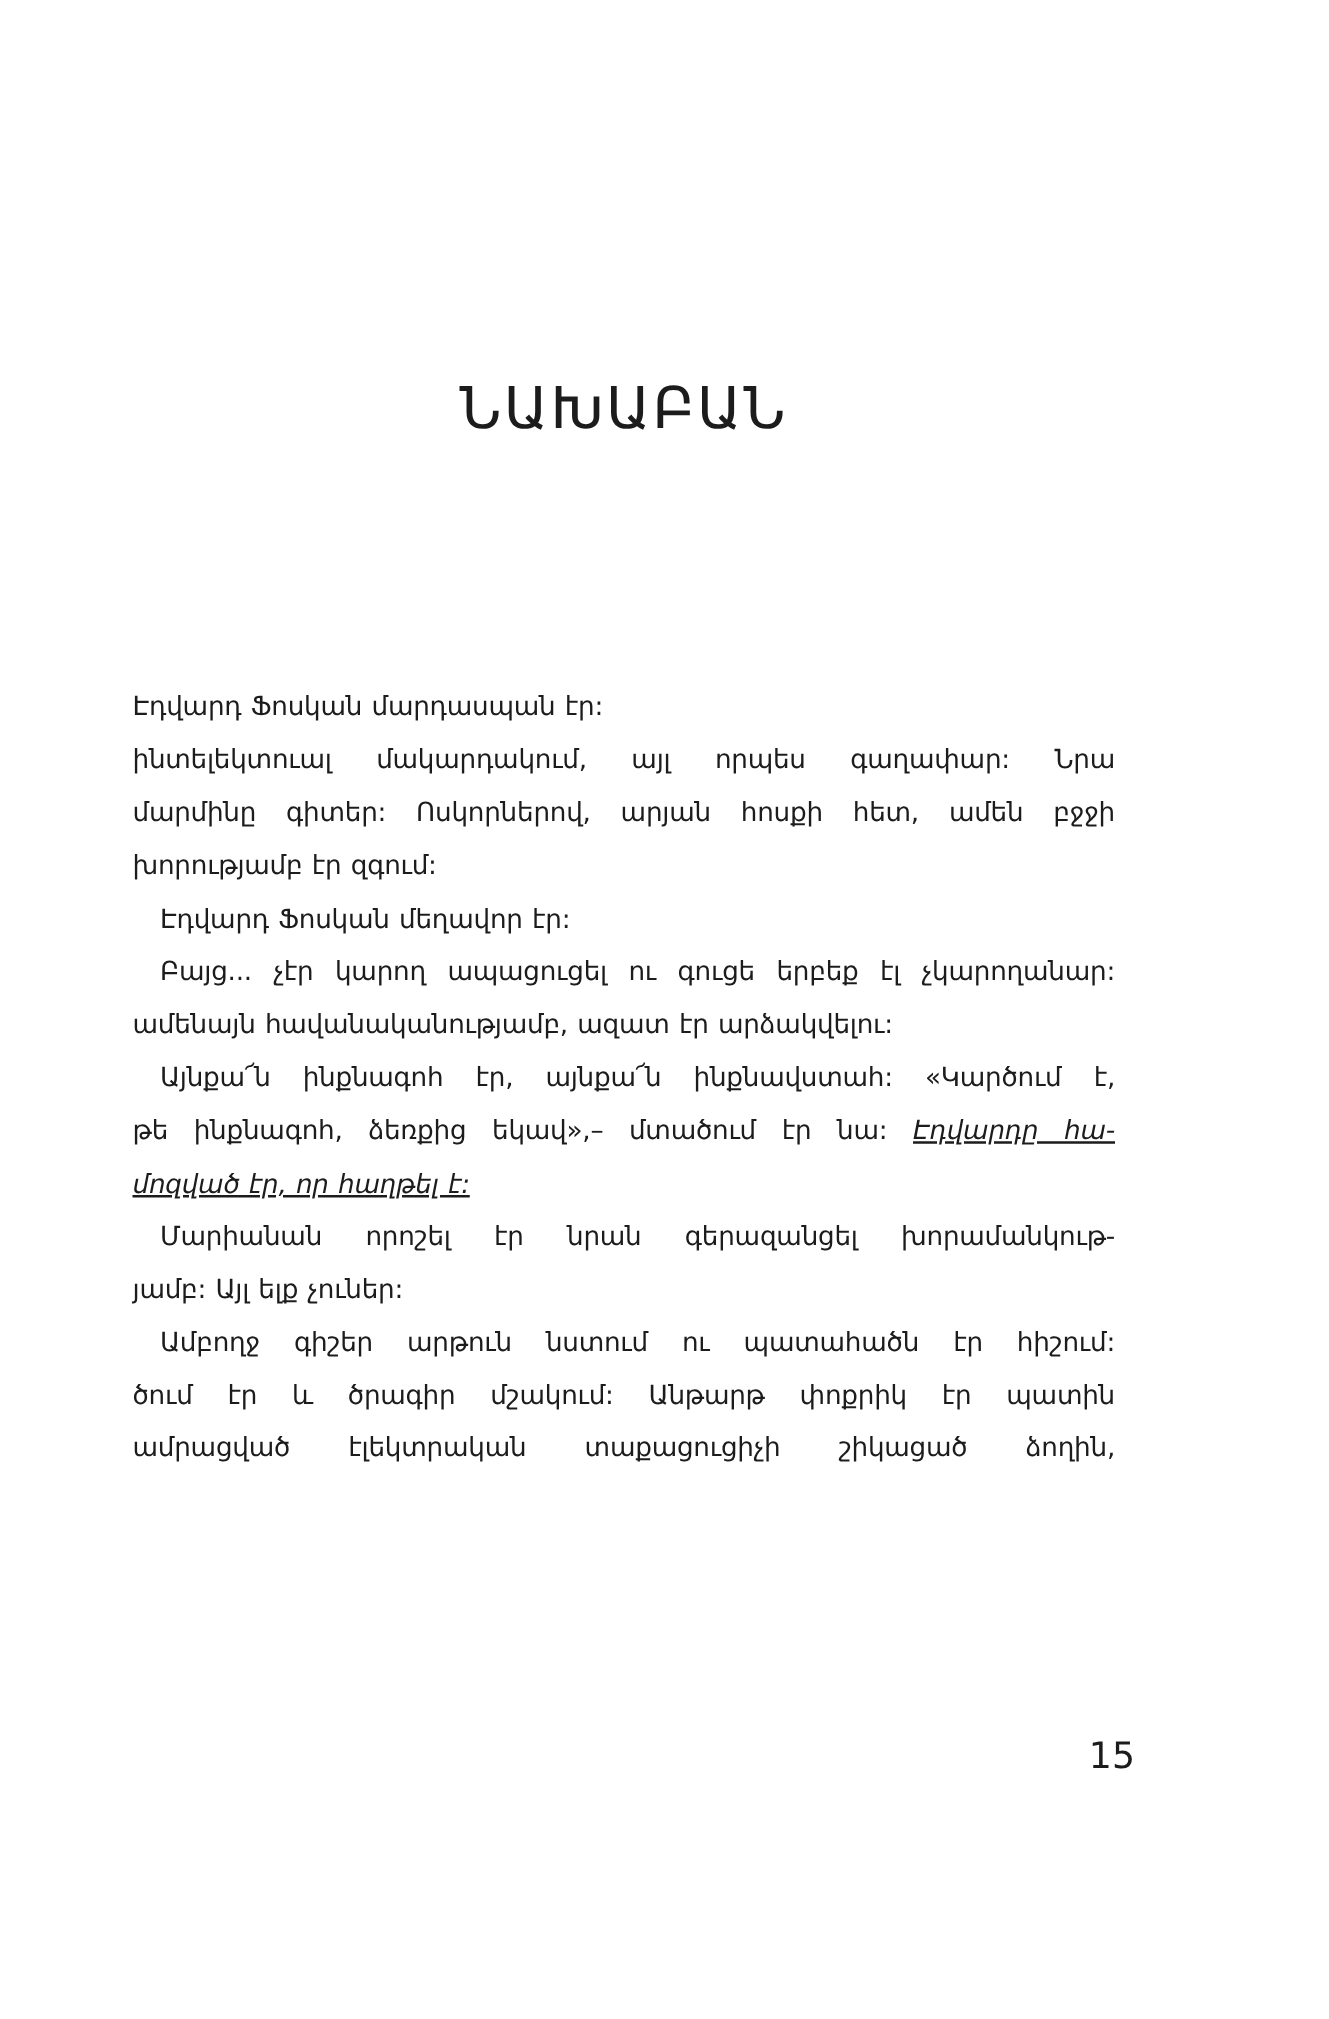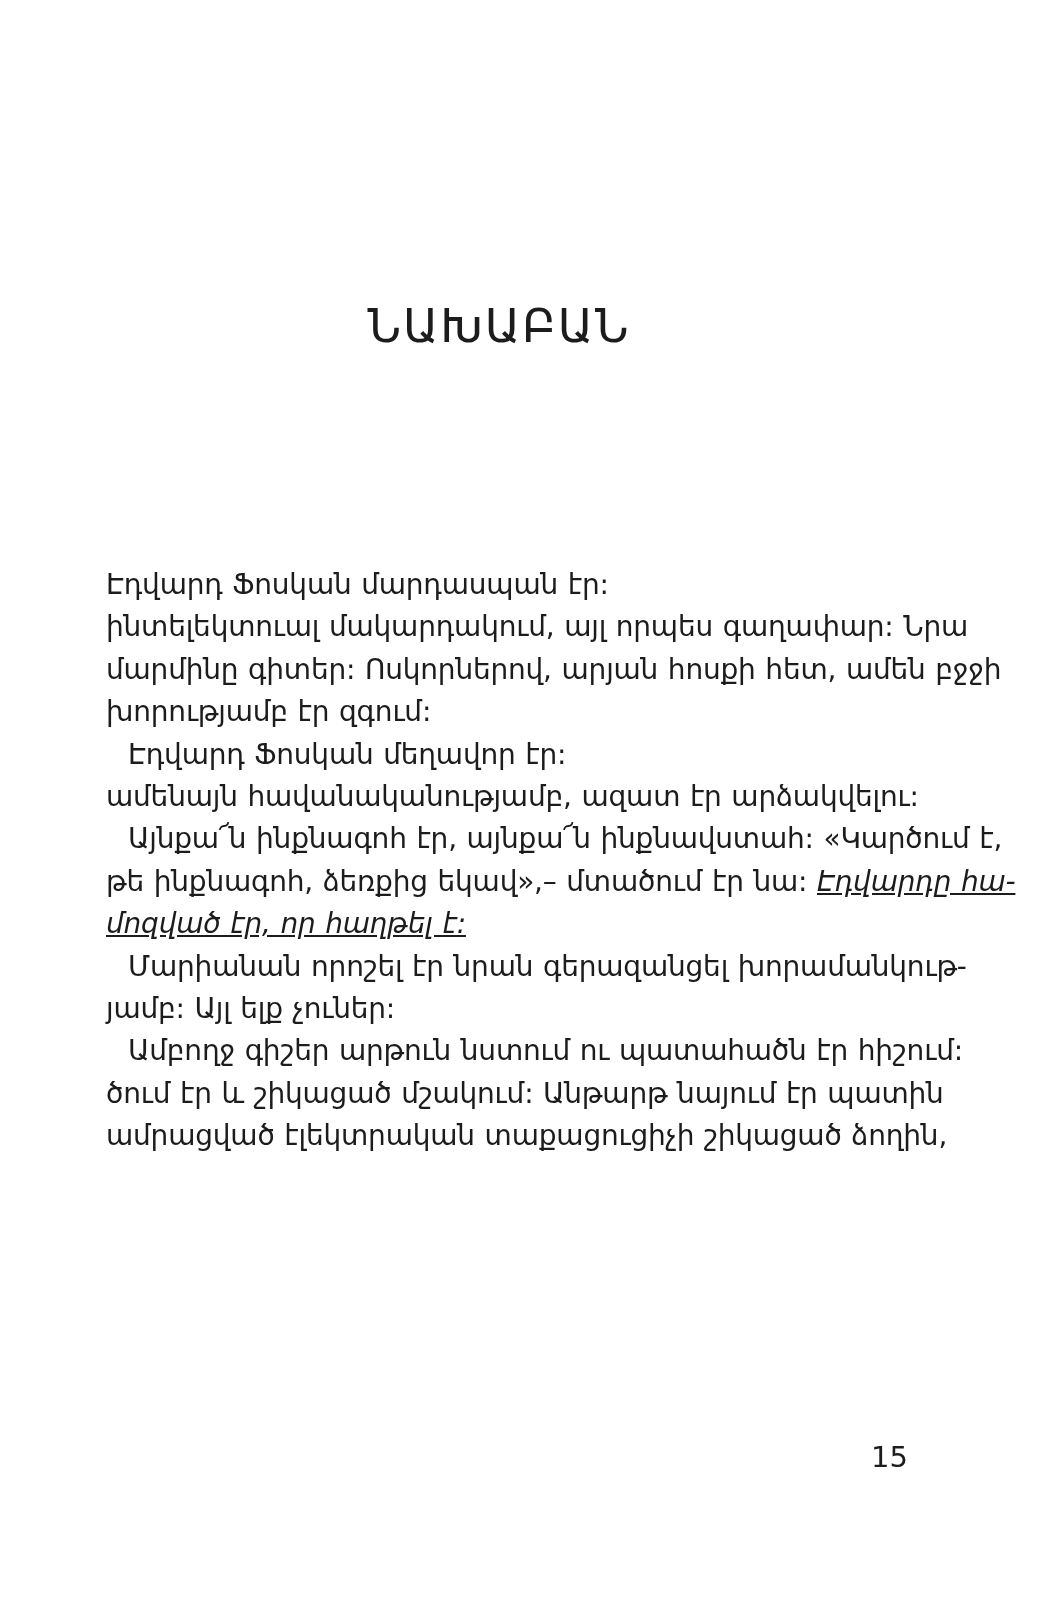--- a/index.html
+++ b/index.html
@@ -30,65 +30,65 @@
     font-weight: 400;
     letter-spacing: 2px;
     text-align: center;
     line-height: 52px;
   }
   .text-block {
     position: absolute;
     left: 106px;
     top: 544px;
     width: 786px;
-    font-size: 28px;
+    font-size: 21px;
     letter-spacing: -0.2px;
     word-spacing: 1px;
-    margin-top: 20px;
   }
   .line {
     height: 42.4px;
     line-height: 42.4px;
     text-align: justify;
     text-align-last: justify;
     white-space: nowrap;
   }
   .line.last {
     text-align-last: left;
   }
   .line.indent {
     text-indent: 22px;
   }
   .seg.italic {
     font-style: italic;
     text-decoration: underline;
   }
   .page-number {
     position: absolute;
-    top: 1441px;
+    top: 1388px;
     right: 187px;
     font-size: 29px;
     line-height: 32px;
   }
 </style>
 </head>
 <body style="background: rgb(255, 255, 255);">
 
 <div class="page" style="color: rgb(28, 28, 28);">
   <h1 class="title">ՆԱԽԱԲԱՆ</h1>
   <div class="text-block" id="text-block">
       <div class="line last"><span class="seg">Էդվարդ Ֆոսկան մարդասպան էր:</span></div>
       <div class="line"><span class="seg">ինտելեկտուալ մակարդակում, այլ որպես գաղափար: Նրա</span></div>
       <div class="line"><span class="seg">մարմինը գիտեր: Ոսկորներով, արյան հոսքի հետ, ամեն բջջի</span></div>
       <div class="line last"><span class="seg">խորությամբ էր զգում:</span></div>
       <div class="line indent last"><span class="seg">Էդվարդ Ֆոսկան մեղավոր էր:</span></div>
+      <div class="line indent"><span class="seg">Բայց... չէր կարող ապացուցել ու գուցե երբեք էլ չկարողանար:</span></div>
       <div class="line last"><span class="seg">ամենայն հավանականությամբ, ազատ էր արձակվելու:</span></div>
       <div class="line indent"><span class="seg">Այնքա՜ն ինքնագոհ էր, այնքա՜ն ինքնավստահ: «Կարծում է,</span></div>
       <div class="line"><span class="seg">թե ինքնագոհ, ձեռքից եկավ»,– մտածում էր նա: </span><span class="seg italic">Էդվարդը հա-</span></div>
       <div class="line last"><span class="seg italic">մոզված էր, որ հաղթել է:</span></div>
       <div class="line indent"><span class="seg">Մարիանան որոշել էր նրան գերազանցել խորամանկութ-</span></div>
       <div class="line last"><span class="seg">յամբ: Այլ ելք չուներ:</span></div>
       <div class="line indent"><span class="seg">Ամբողջ գիշեր արթուն նստում ու պատահածն էր հիշում:</span></div>
-      <div class="line"><span class="seg">ծում էր և շիկացած մշակում: Անթարթ նայում էր պատին</span></div>
+      <div class="line"><span class="seg">ծում էր և ծրագիր մշակում: Անթարթ փոքրիկ էր պատին</span></div>
       <div class="line"><span class="seg">ամրացված էլեկտրական տաքացուցիչի շիկացած ձողին,</span></div>
     </div>
   <div class="page-number">15</div>
 </div>
 
 </body></html>

